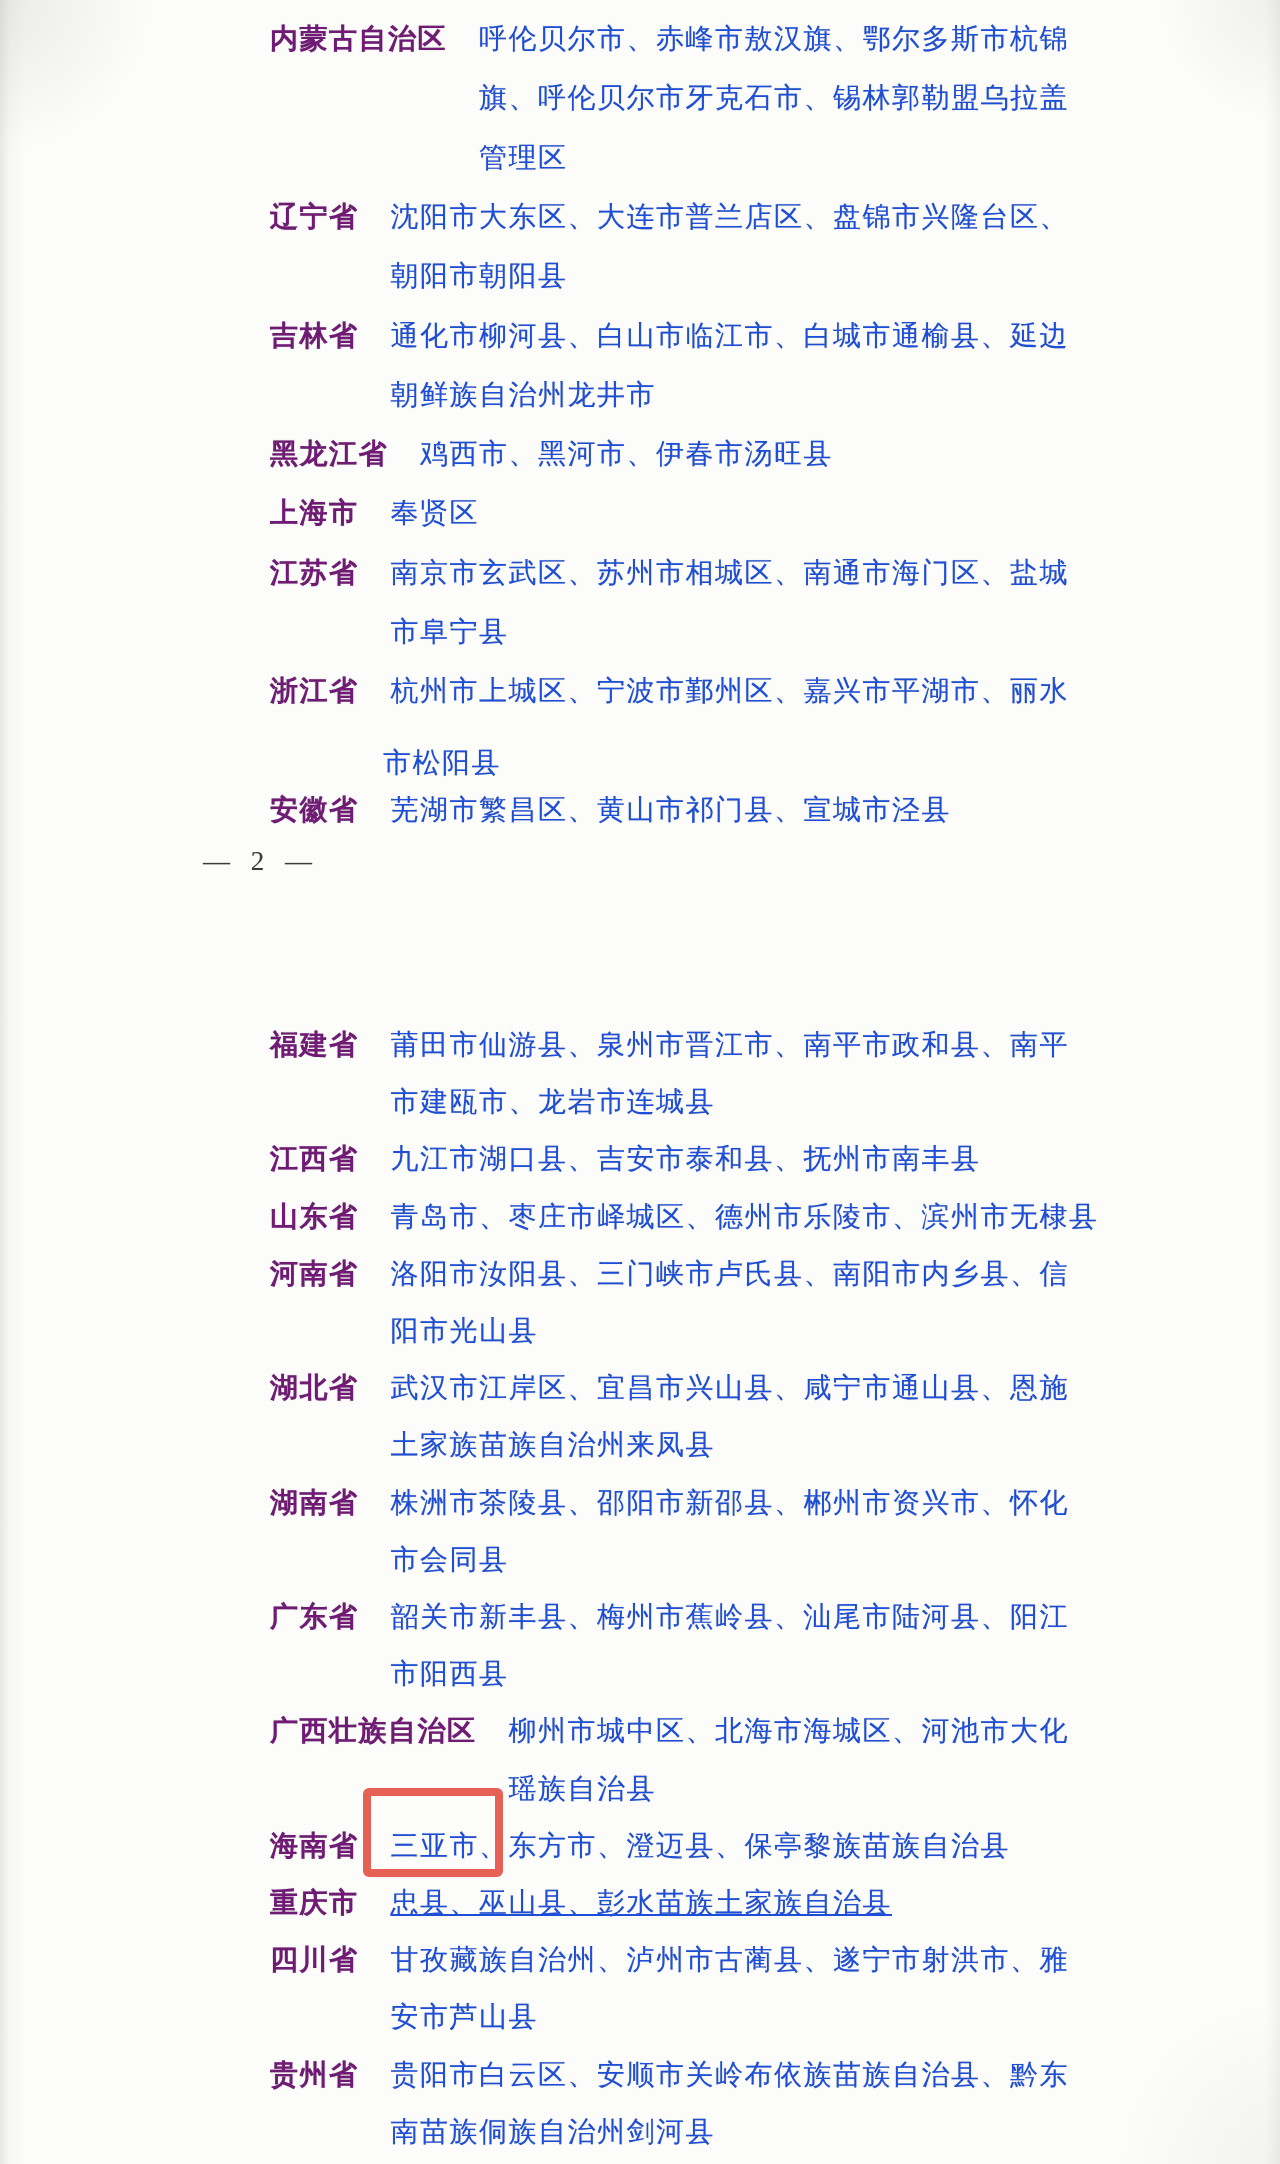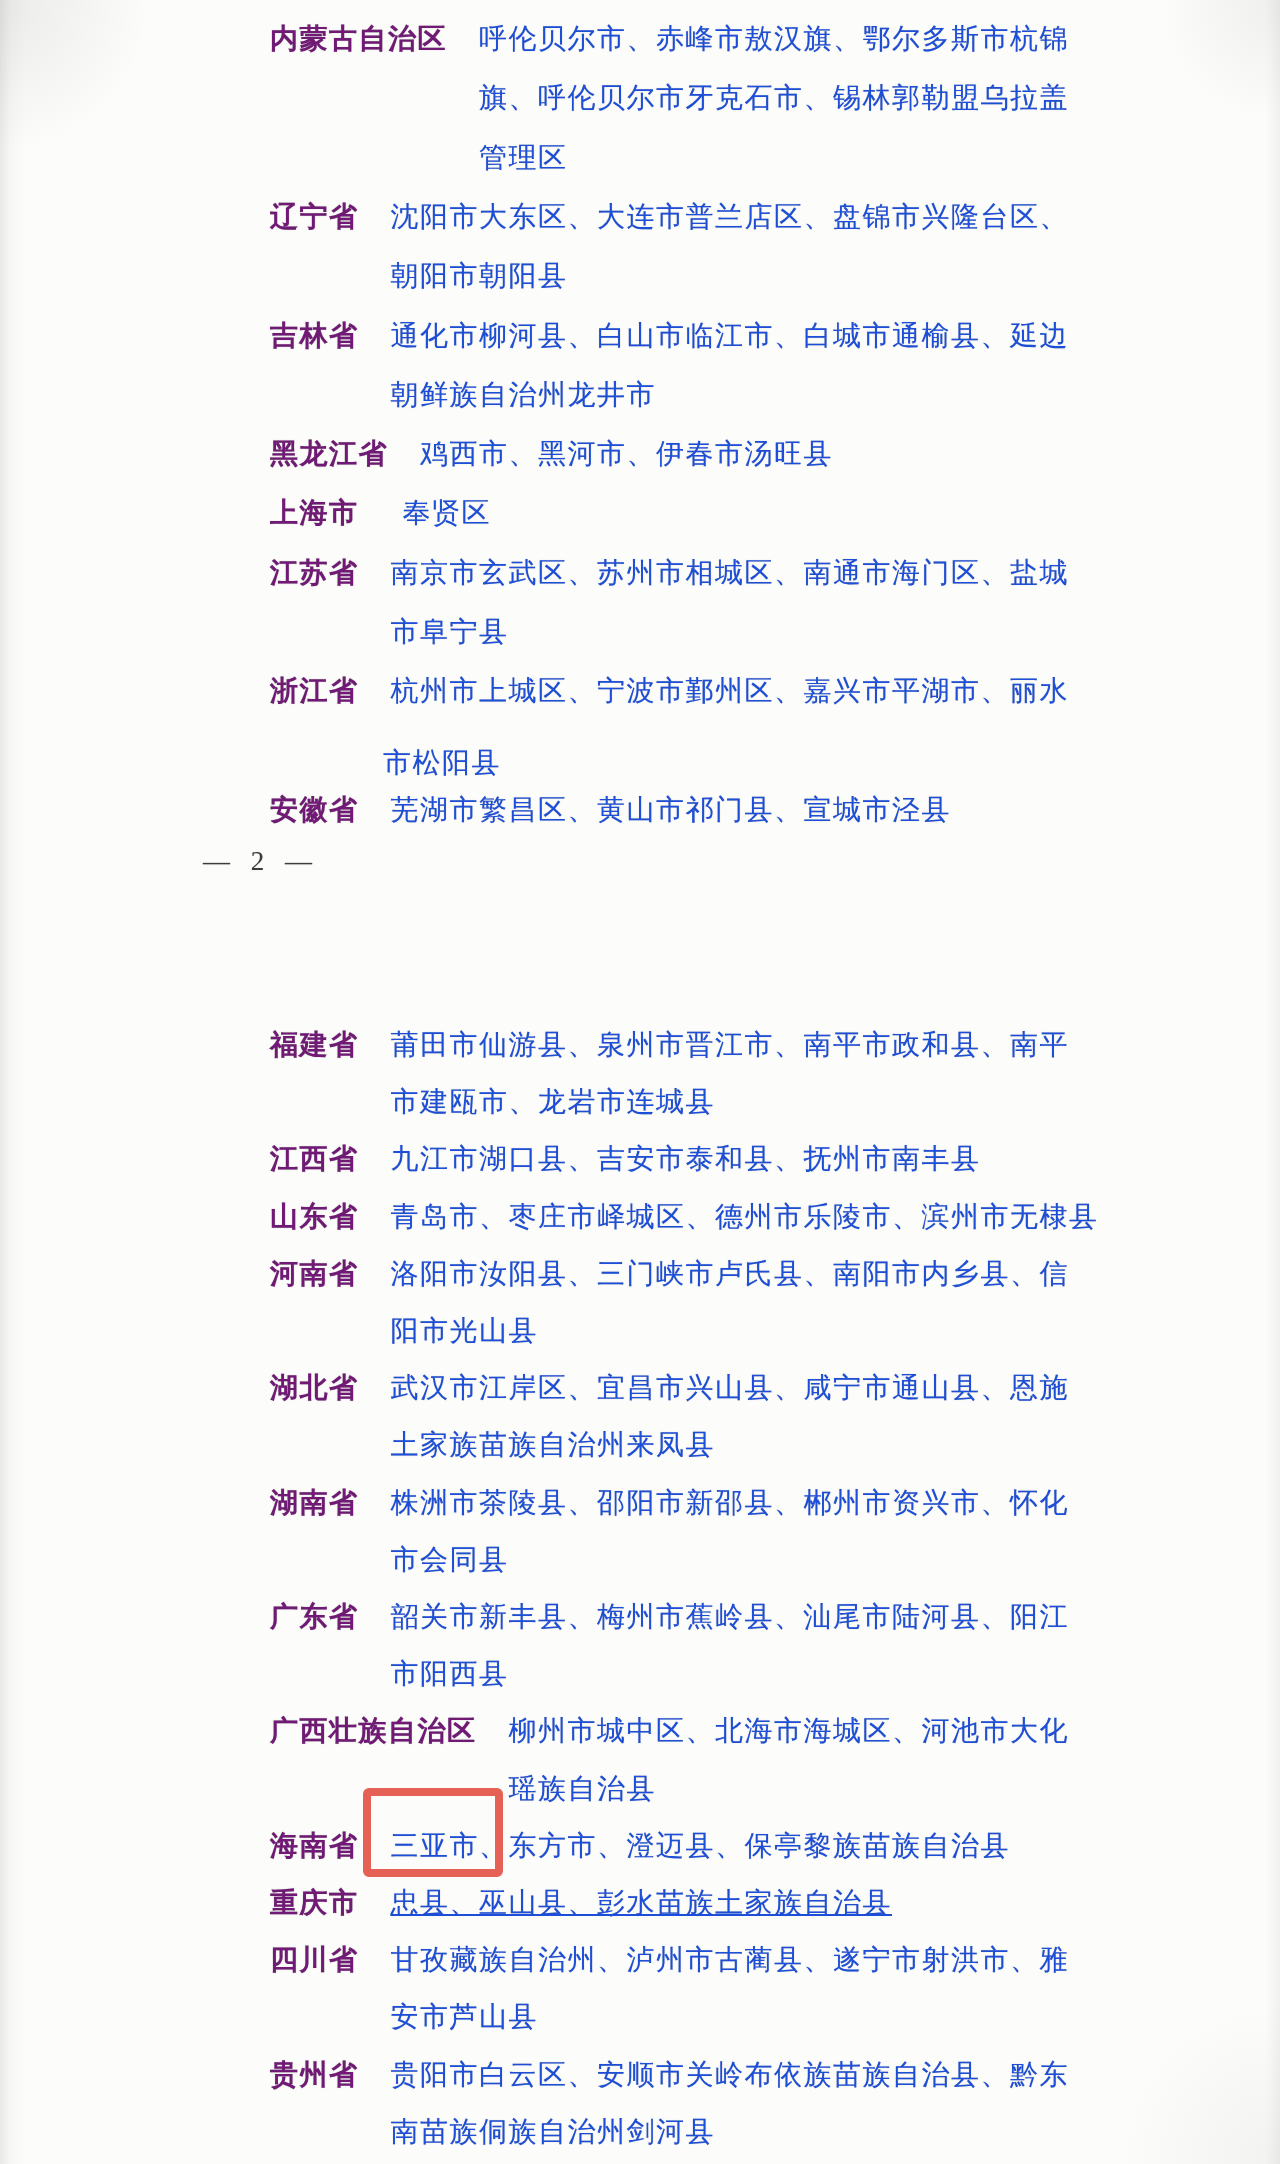--- a/index.html
+++ b/index.html
@@ -62,21 +62,21 @@
       <div class="doc-line" style="left: 479px; top: 141px;">管理区</div>
       <div class="doc-label" style="left: 270px; top: 200px;">辽宁省</div>
       <div class="doc-line" style="left: 390.5px; top: 200px;">沈阳市大东区、大连市普兰店区、盘锦市兴隆台区、</div>
       <div class="doc-line" style="left: 390.5px; top: 259px; text-align: center;">朝阳市朝阳县</div>
       <div class="doc-label" style="left: 270px; top: 319px;">吉林省</div>
       <div class="doc-line" style="left: 390.5px; top: 319px;">通化市柳河县、白山市临江市、白城市通榆县、延边</div>
       <div class="doc-line" style="left: 390.5px; top: 378px;">朝鲜族自治州龙井市</div>
       <div class="doc-label" style="left: 270px; top: 437px;">黑龙江省</div>
       <div class="doc-line" style="left: 420px; top: 437px;">鸡西市、黑河市、伊春市汤旺县</div>
       <div class="doc-label" style="left: 270px; top: 496px;">上海市</div>
-      <div class="doc-line" style="left: 390.5px; top: 496px; margin-left: 12px;">奉贤区</div>
+      <div class="doc-line" style="left: 390.5px; top: 496px;">奉贤区</div>
       <div class="doc-label" style="left: 270px; top: 556px;">江苏省</div>
       <div class="doc-line" style="left: 390.5px; top: 556px;">南京市玄武区、苏州市相城区、南通市海门区、盐城</div>
       <div class="doc-line" style="left: 390.5px; top: 615px;">市阜宁县</div>
       <div class="doc-label" style="left: 270px; top: 674px;">浙江省</div>
       <div class="doc-line" style="left: 390.5px; top: 674px;">杭州市上城区、宁波市鄞州区、嘉兴市平湖市、丽水</div>
       <div class="doc-line" style="left: 383px; top: 734px; margin-top: 12px;">市松阳县</div>
       <div class="doc-label" style="left: 270px; top: 793px;">安徽省</div>
       <div class="doc-line" style="left: 390.5px; top: 793px;">芜湖市繁昌区、黄山市祁门县、宣城市泾县</div>
       <div class="doc-label" style="left: 270px; top: 1028px;">福建省</div>
       <div class="doc-line" style="left: 390.5px; top: 1028px;">莆田市仙游县、泉州市晋江市、南平市政和县、南平</div>

